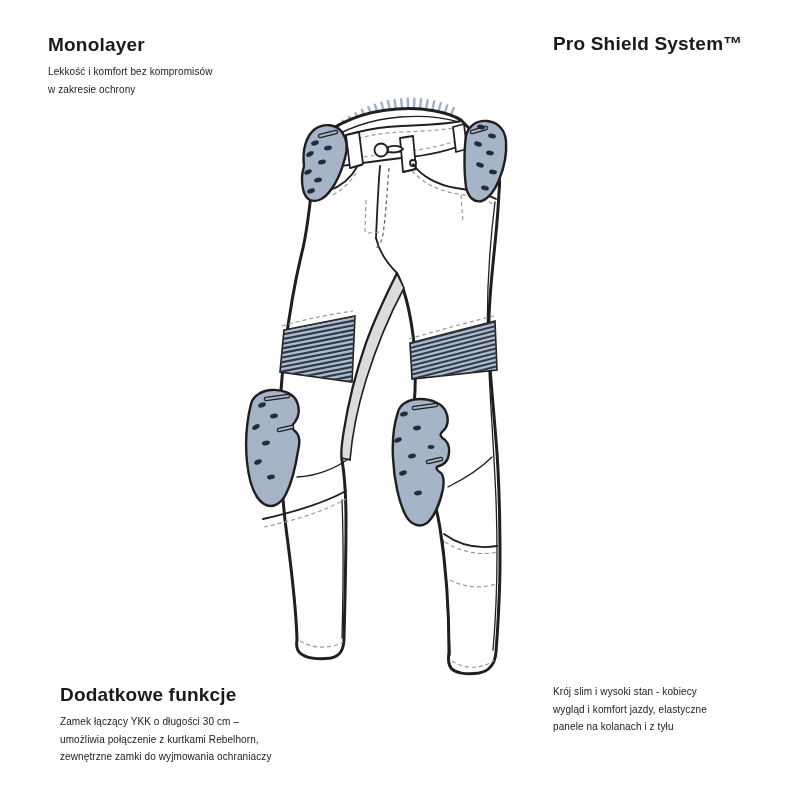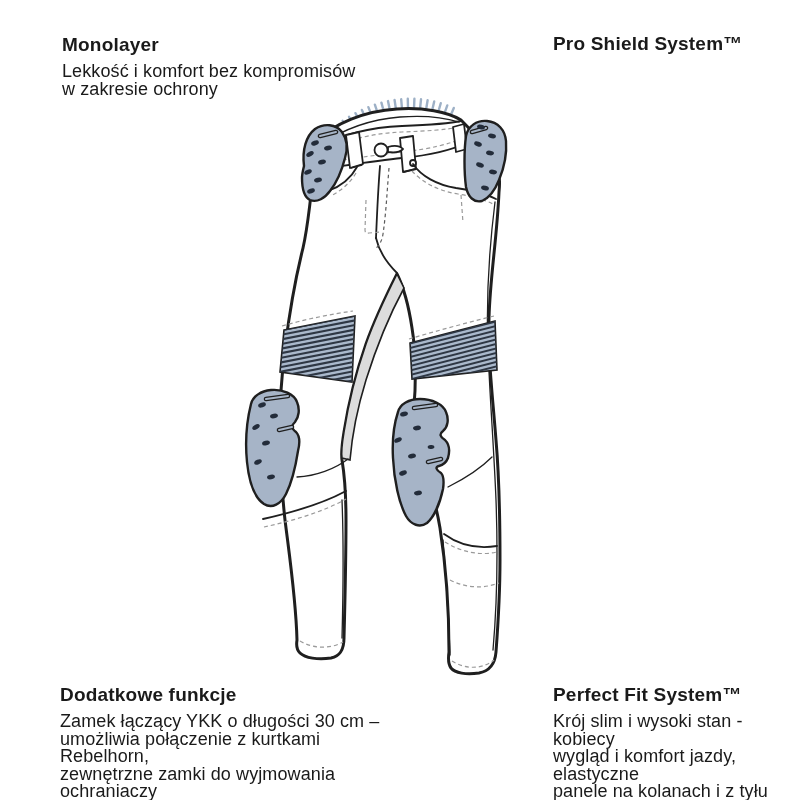--- a/index.html
+++ b/index.html
@@ -5,22 +5,22 @@
   html,body{margin:0;padding:0;}
   body{
     width:800px;height:800px;position:relative;overflow:hidden;
     background:#ffffff;color:#1a1a1a;
     font-family:"Liberation Sans", sans-serif;
   }
   .canvas{position:absolute;inset:0;}
   svg.pants{position:absolute;left:0;top:0;width:800px;height:800px;}
   .callout{position:absolute;}
   .callout h2{font-size:19px;line-height:23px;font-weight:bold;margin:0 0 7px 0;letter-spacing:.2px;}
-  .callout p{font-size:18px;line-height:17.5px;margin:0;white-space:pre-line;letter-spacing:.1px;}
-  .tl{left:62px;top:33px;width:300px;}
+  .callout p{font-size:10px;line-height:17.5px;margin:0;white-space:pre-line;letter-spacing:.1px;}
+  .tl{left:48px;top:33px;width:300px;}
   .tr{left:553px;top:32px;width:244px;}
   .bl{left:60px;top:683px;width:330px;}
   .br{left:553px;top:683px;width:244px;}
 
   
   .outline{fill:#ffffff;stroke:var(--outline);stroke-width:3;stroke-linejoin:round;}
   .ln{fill:none;stroke:var(--outline);stroke-width:1.8;stroke-linecap:round;}
   .thin{fill:none;stroke:var(--outline);stroke-width:1.3;stroke-linecap:round;}
   .white{fill:#ffffff;stroke:var(--outline);stroke-width:1.8;stroke-linejoin:round;}
   .dash{fill:none;stroke:var(--stitch);stroke-width:1.2;stroke-dasharray:4 3;}
@@ -266,19 +266,18 @@
   </section>
 
   <section class="callout bl">
     <h2>Dodatkowe funkcje</h2>
     <p>Zamek łączący YKK o długości 30 cm –
 umożliwia połączenie z kurtkami Rebelhorn,
 zewnętrzne zamki do wyjmowania ochraniaczy</p>
   </section>
 
   <section class="callout br">
-    <h2>Perfect Fit System™</h2>
     <p>Krój slim i wysoki stan - kobiecy
 wygląd i komfort jazdy, elastyczne
 panele na kolanach i z tyłu</p>
   </section>
 
 </div>
 
 </body></html>

